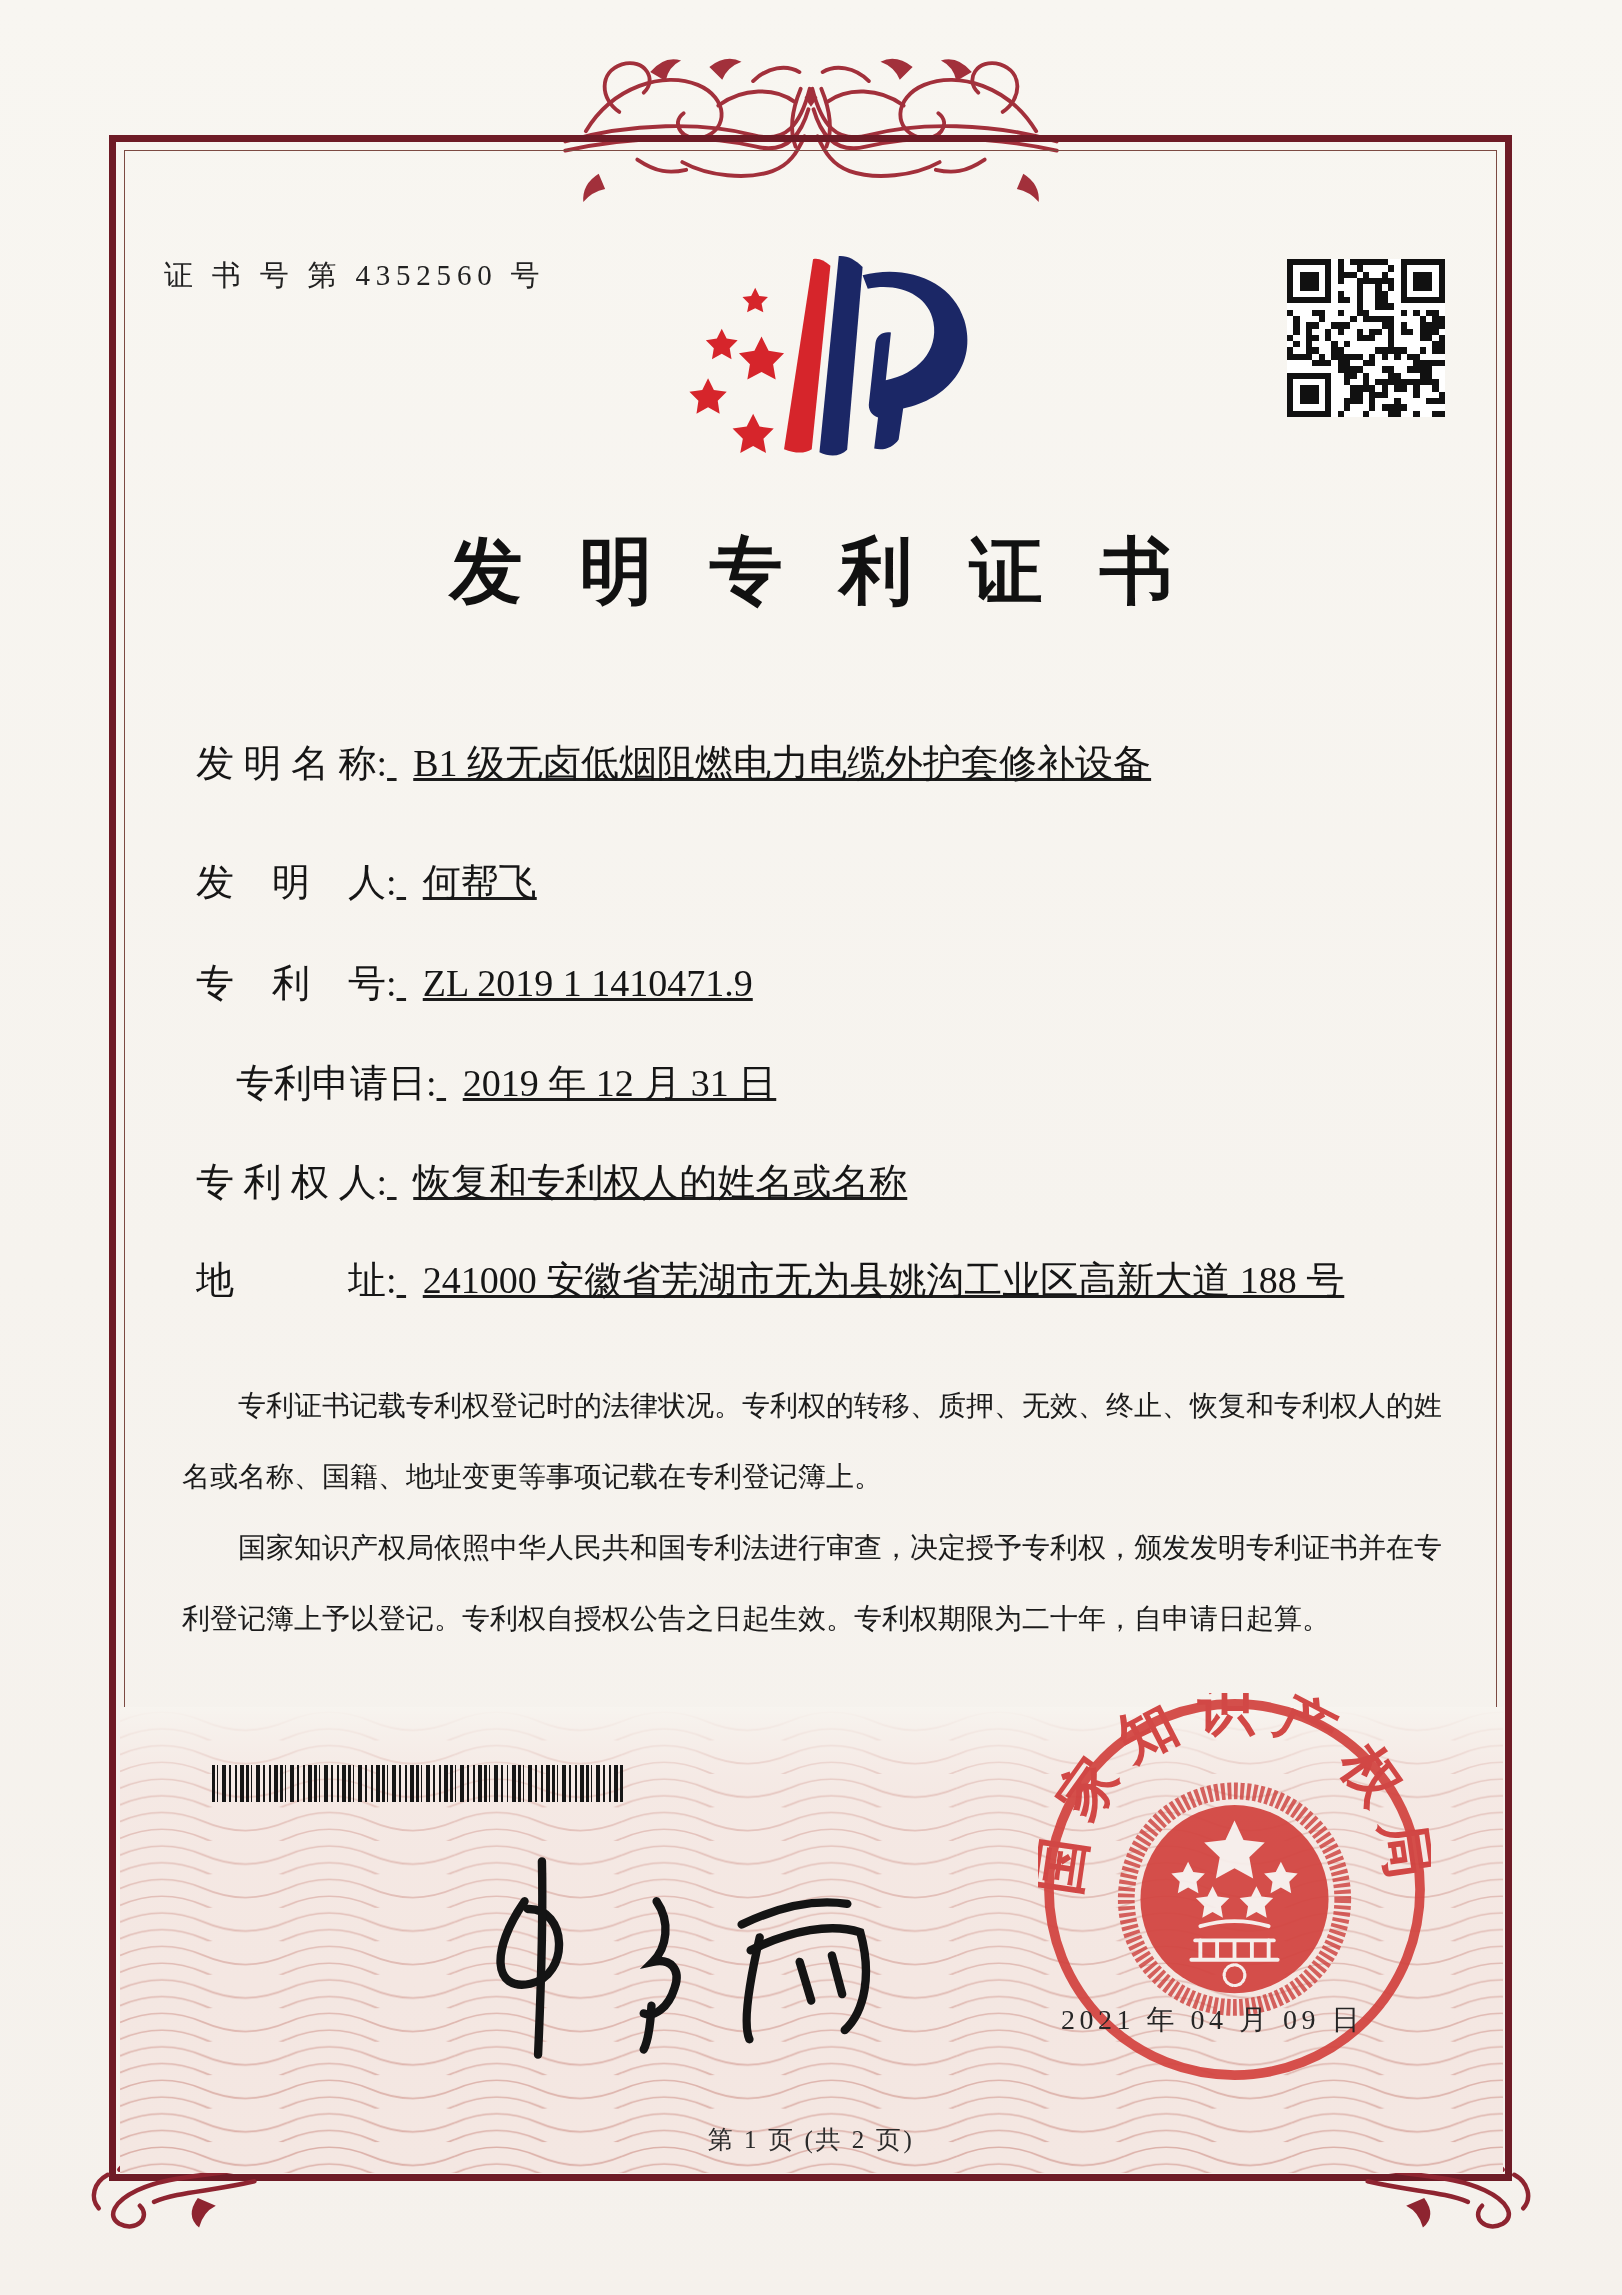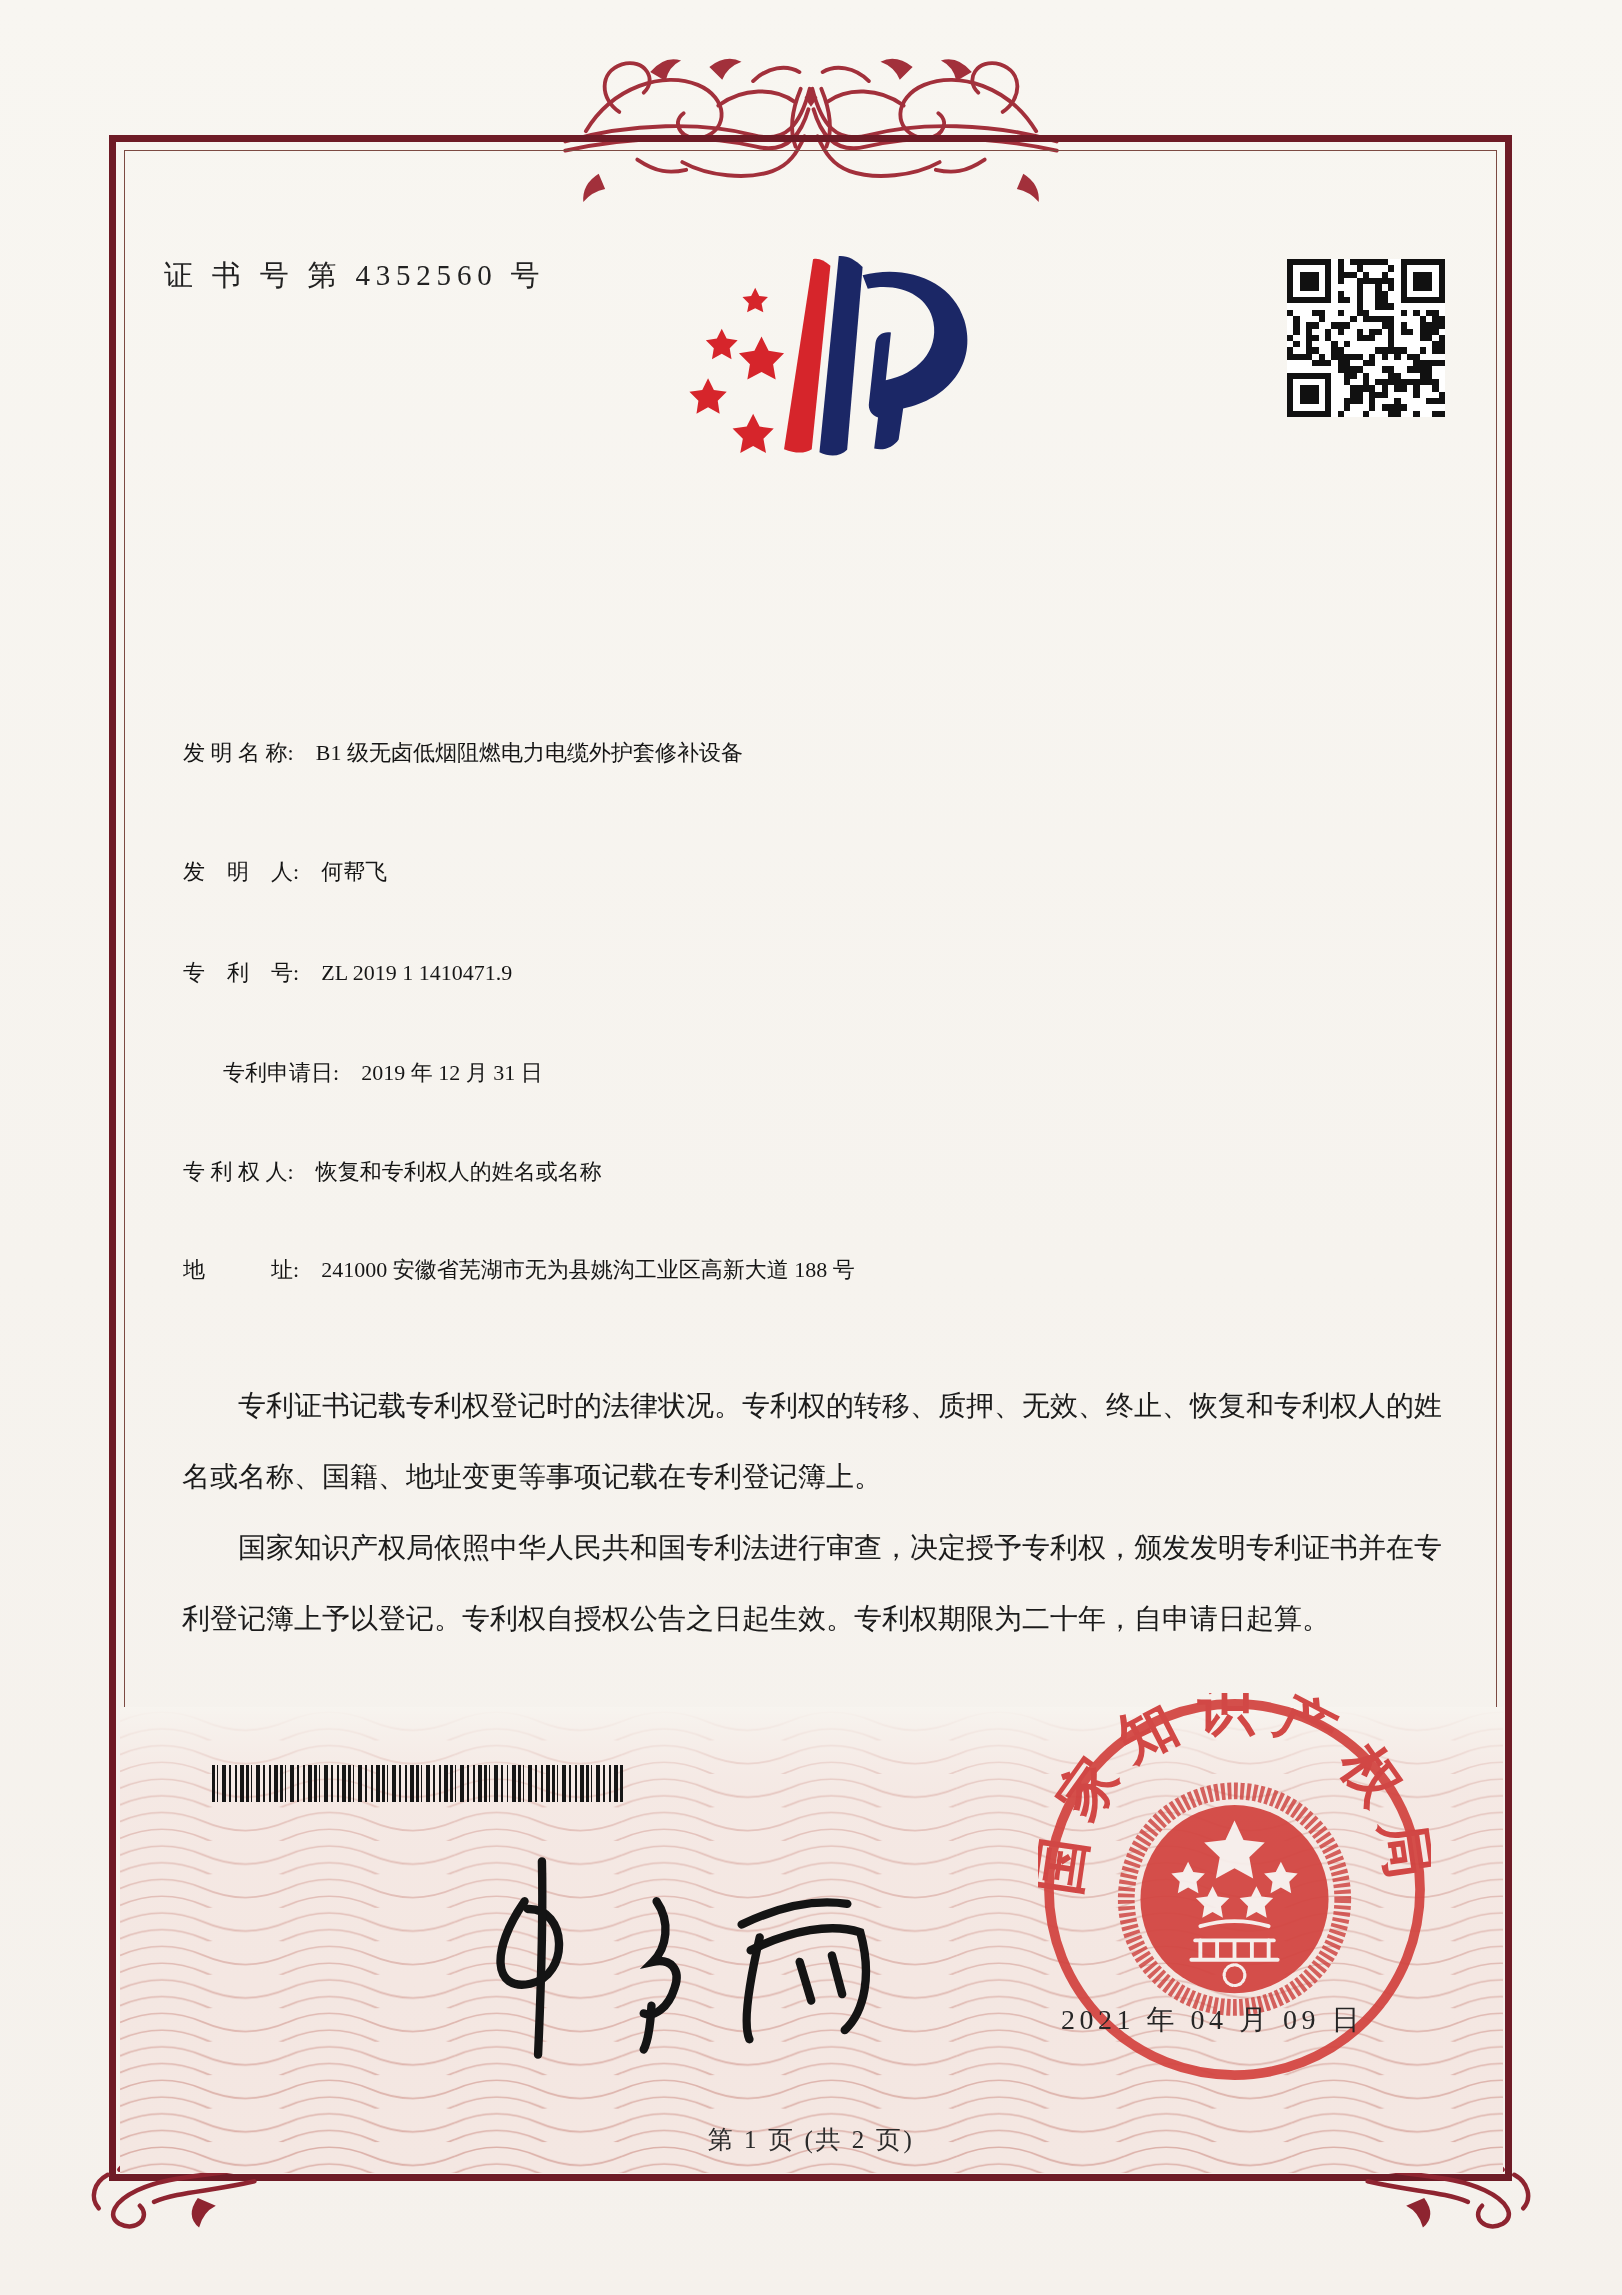--- a/index.html
+++ b/index.html
@@ -24,21 +24,21 @@
     font-size:29px; letter-spacing:5.8px; color:#222;
   }
   .logo{ position:absolute; left:681px; top:227px; }
   .qr{ position:absolute; left:1287px; top:259px; }
   .title{
     position:absolute; left:0; top:523px; width:100%;
     text-align:center; font-size:73px; font-weight:600;
     letter-spacing:57px; text-indent:57px; color:#111;
   }
   
-  .field-row{ position:absolute; left:183px; font-size:22px; white-space:nowrap; }
+  .field-row{ position:absolute; left:196px; font-size:38px; white-space:nowrap;text-decoration:underline; }
   .field-row .lbl{ display:inline-block; color:#161616; }
   .field-row .val{ margin-left:16.7px; color:#161616; }
   .row-name    { top:738px; }
   .row-inventor{ top:857px; }
   .row-patno   { top:958px; }
   .row-filing  { top:1058px;margin-left:40px; }
   .row-patentee{ top:1157px; }
   .row-address { top:1255px; }
   .row-grant   { top:1343px; }
   .grant-second{ position:absolute; left:821px; top:0; }
@@ -377,20 +377,21 @@
       <rect x="1" y="1" width="5" height="5" fill="#fff"></rect>
       <rect x="2" y="2" width="3" height="3" fill="#111"></rect>
       <rect x="18" y="0" width="7" height="7" fill="#111"></rect>
       <rect x="19" y="1" width="5" height="5" fill="#fff"></rect>
       <rect x="20" y="2" width="3" height="3" fill="#111"></rect>
       <rect x="0" y="18" width="7" height="7" fill="#111"></rect>
       <rect x="1" y="19" width="5" height="5" fill="#fff"></rect>
       <rect x="2" y="20" width="3" height="3" fill="#111"></rect>
     </svg>
 
+  <div class="title">发明专利证书</div>
 
   <div class="field-row row-name">
     <span class="lbl">发 明 名 称:</span>
     <span class="val">B1 级无卤低烟阻燃电力电缆外护套修补设备</span>
   </div>
   <div class="field-row row-inventor">
     <span class="lbl">发　明　人:</span>
     <span class="val">何帮飞</span>
   </div>
   <div class="field-row row-patno">

